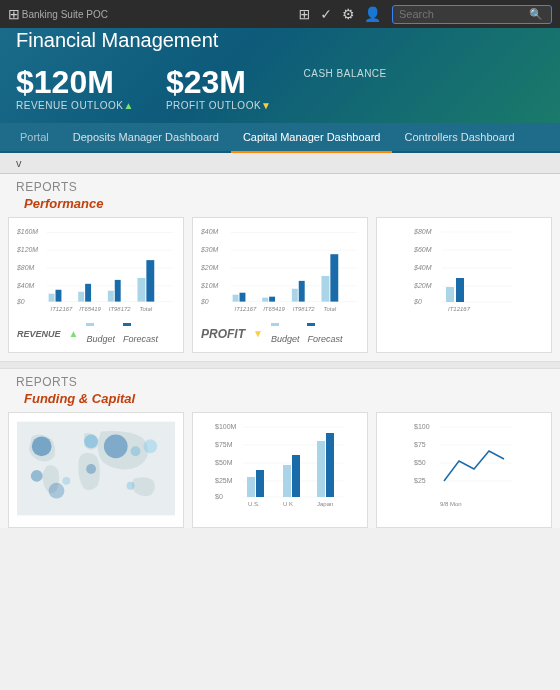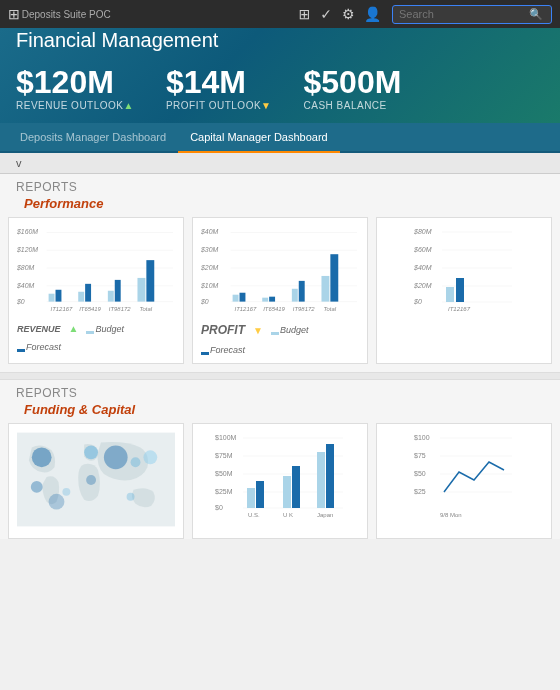--- a/index.html
+++ b/index.html
@@ -124,21 +124,21 @@
 
     .chart-legend {
       display: flex;
       align-items: center;
       gap: 8px;
       font-size: 9px;
       color: #666;
       margin-top: 4px;
       flex-wrap: wrap;
     }
-    .legend-item { display: flex; align-items: flex-end; gap: 1px; }
+    .legend-item { display: flex; align-items: flex-start; gap: 8px; flex-direction: column; }
     .legend-dot { width: 8px; height: 3px; }
     .legend-dot.budget { background: #aad4e8; }
     .legend-dot.forecast { background: #1a6baa; }
 
     
     .section-divider { height: 8px; background: #e8e8e8; border-top: 1px solid #ddd; border-bottom: 1px solid #ddd; }
     .charts-row-bottom {
       display: flex;
       gap: 8px;
       padding: 0 8px;
@@ -150,21 +150,21 @@
       padding: 8px;
       min-height: 100px;
     }
   </style>
 </head>
 <body>
 
 <div class="top-bar">
   <div class="top-bar-left">
     <span class="nav-icon">⊞</span>
-    <span class="top-bar-title">Deposits Suite POC</span>
+    <span class="top-bar-title">Banking Suite POC</span>
   </div>
   <div class="top-bar-icons">
     <span class="nav-icon">⊞</span>
     <span class="nav-icon">✓</span>
     <span class="nav-icon">⚙</span>
     <span class="nav-icon">👤</span>
     <div class="search-bar">
       <input class="search-input" type="text" placeholder="Search" style="">
       <span class="search-icon-span">🔍</span>
     </div>
@@ -175,38 +175,39 @@
   <div class="header-title">Financial Management</div>
   <div class="metrics-row">
     <div class="metric-item">
       <div class="metric-value">$120M</div>
       <div class="metric-label">
         <span>REVENUE OUTLOOK</span>
         <span class="arrow-up">▲</span>
       </div>
     </div>
     <div class="metric-item">
-      <div class="metric-value">$14M</div>
+      <div class="metric-value">$23M</div>
       <div class="metric-label">
         <span>PROFIT OUTLOOK</span>
         <span class="arrow-down">▼</span>
       </div>
     </div>
     <div class="metric-item">
-      <div class="metric-value">$500M</div>
       <div class="metric-label">
         <span>CASH BALANCE</span>
       </div>
     </div>
   </div>
 </div>
 
 <div class="tabs-bar">
+  <div class="tab-item">Portal</div>
   <div class="tab-item">Deposits Manager Dashboard</div>
   <div class="tab-item active">Capital Manager Dashboard</div>
+  <div class="tab-item">Controllers Dashboard</div>
 </div>
 
 <div class="sub-nav">
   <span>v</span>
 </div>
 
 <div class="main-content">
 
   <div class="section-header">Reports</div>
   <div class="section-title">Performance</div>

